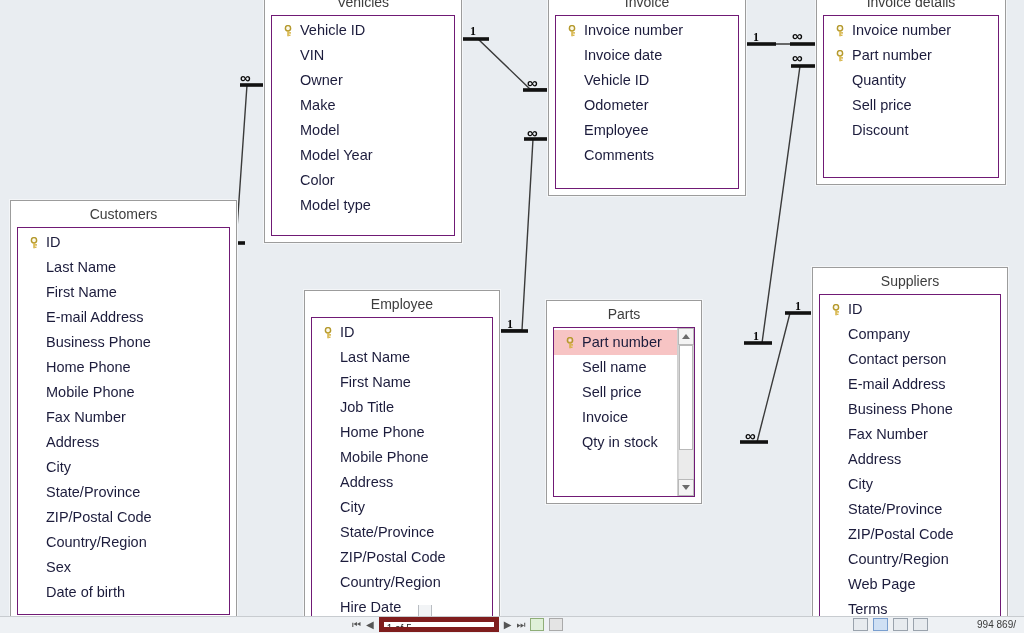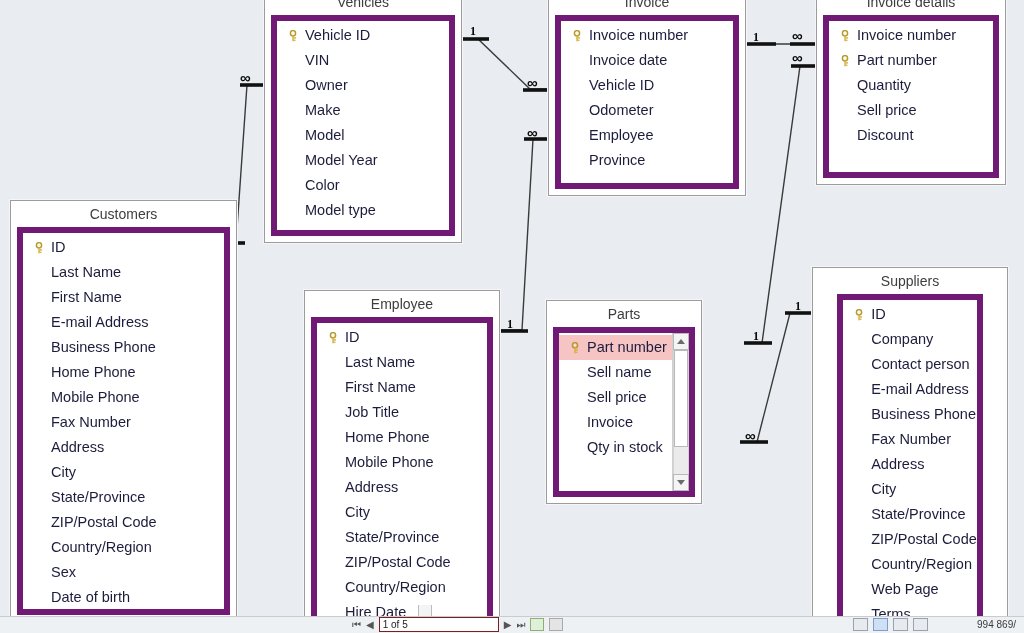--- a/index.html
+++ b/index.html
@@ -77,21 +77,21 @@
     line-height: 26px;
     text-align: center;
     font-size: 14px;
     color: #3d3d3d;
     background: #ffffff;
     flex: 0 0 auto;
     user-select: none;
   }
   .tbl-body {
     margin: 0 6px 6px 6px;
-    border: 6px solid #701a75;
+    border: 1px solid #701a75;
     background: #ffffff;
     flex: 1 1 auto;
     overflow: hidden;
     position: relative;
     display: flex;
   }
   .field-list {
     flex: 1 1 auto;
     overflow: hidden;
     padding: 2px 0 0 0;
@@ -191,21 +191,21 @@
   }
   #navbar .navglyph {
     font-size: 10px;
     color: #555;
     line-height: 1;
   }
   #nav-box {
     width: 120px;
     height: 15px;
     background: #ffffff;
-    border: 1px solid #7f1d1d;
+    border: 5px solid #7f1d1d;
     box-sizing: border-box;
     font-size: 10px;
     line-height: 13px;
     padding-left: 3px;
     color: #222;
     overflow: hidden;
     white-space: nowrap;
   }
   #nav-new {
     width: 14px; height: 13px;
@@ -390,21 +390,21 @@
         <div class="field">
             <span class="keyslot"></span>
             <span class="fname">Odometer</span>
           </div>
         <div class="field">
             <span class="keyslot"></span>
             <span class="fname">Employee</span>
           </div>
         <div class="field">
             <span class="keyslot"></span>
-            <span class="fname">Province</span>
+            <span class="fname">Comments</span>
           </div>
       </div>
     </div>
   </div>
 
   <div class="tbl" style="left:816px; top:-12px; width:190px; height:197px;">
     <div class="tbl-title">Invoice details</div>
     <div class="tbl-body">
       <div class="field-list">
         <div class="field">
@@ -627,21 +627,21 @@
         <div class="sb-track">
           <div class="sb-thumb"></div>
         </div>
         <div class="sb-btn">
             <span class="tri down"></span>
           </div>
       </div>
     </div>
   </div>
 
-  <div class="tbl" style="left:812px; top:267px; width:196px; height:363px;align-items:center;">
+  <div class="tbl" style="left:812px; top:267px; width:196px; height:363px;">
     <div class="tbl-title">Suppliers</div>
     <div class="tbl-body">
       <div class="field-list">
         <div class="field">
             <span class="keyslot">
               <svg class="key-ico" width="11" height="12" viewBox="0 0 11 12">
                 <circle cx="4" cy="3.2" r="2.6" fill="none" stroke="#b59a2e" stroke-width="1.5"></circle>
                 <circle cx="4" cy="3.2" r="0.9" fill="#fff8d8"></circle>
                 <rect x="3.3" y="5.3" width="1.5" height="6" fill="#d4b03c"></rect>
                 <rect x="4.8" y="7.2" width="2.2" height="1.4" fill="#d4b03c"></rect>

